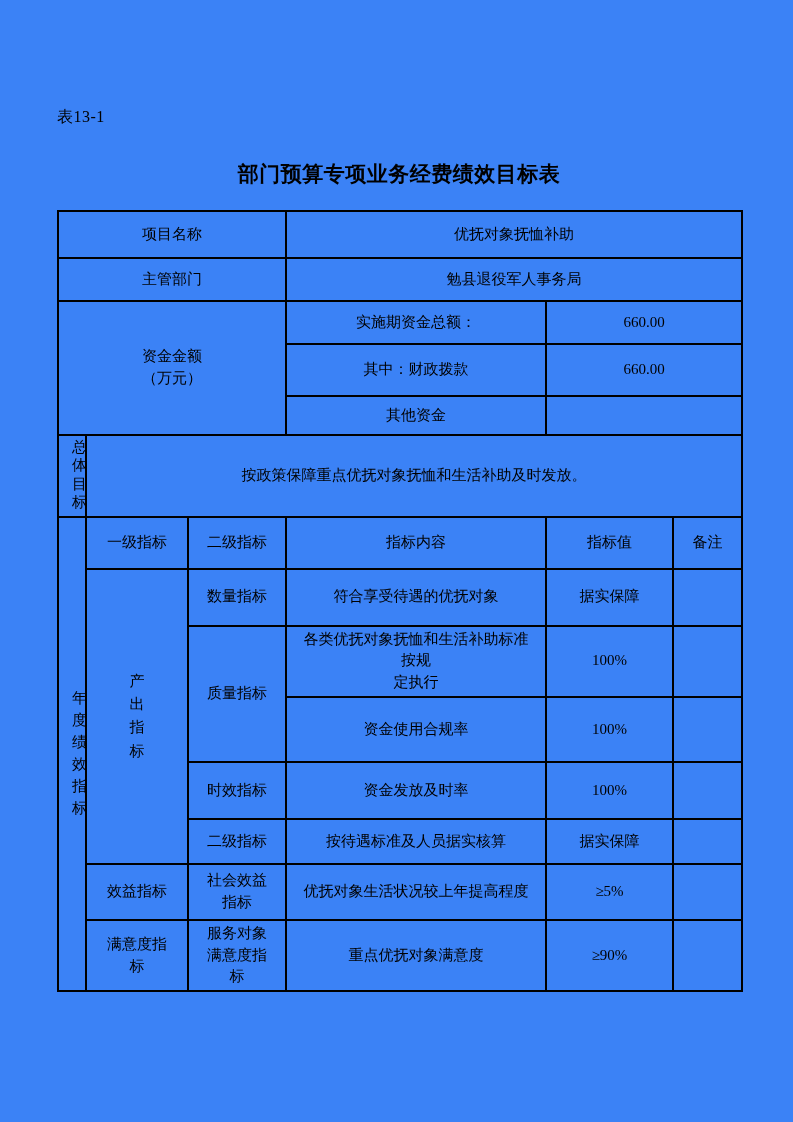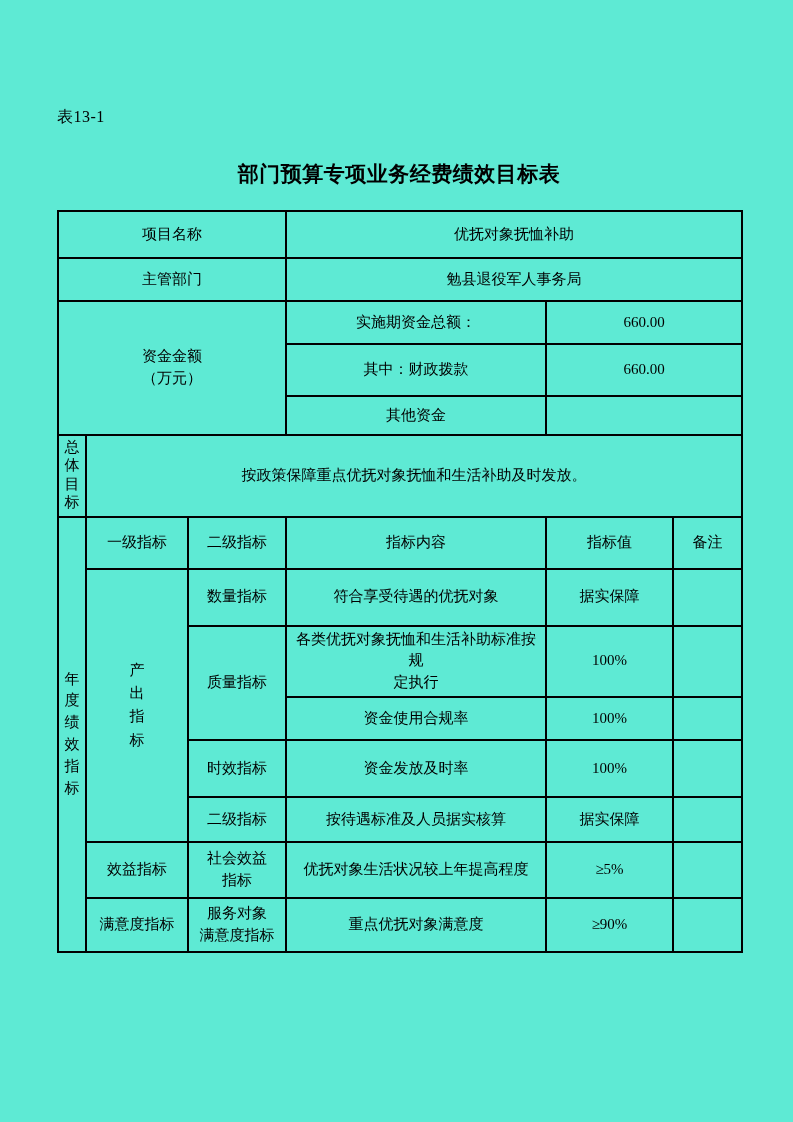--- a/index.html
+++ b/index.html
@@ -1,21 +1,21 @@
 <!DOCTYPE html>
 <html><head>
 <meta charset="utf-8">
 <style>
   * { box-sizing: border-box; }
   html, body { margin: 0; padding: 0; background: #ffffff; }
   .page {
     position: relative;
     width: 793px;
     height: 1122px;
-    background: #5eead4;
+    background: #3b82f6;
     color: #000000;
     font-family: "Liberation Serif", "DejaVu Serif", serif;
     overflow: hidden;
   }
   .sheet-label {
     position: absolute;
     left: 57px;
     top: 107px;
     font-size: 16px;
     letter-spacing: 0.5px;
@@ -37,21 +37,21 @@
     width: 684px;
     border-collapse: collapse;
     table-layout: fixed;
   }
   table.main td {
     border: 2px solid #000000;
     text-align: center;
     vertical-align: middle;
     font-size: 15px;
     line-height: 1.45;
-    padding: 2px 4px;
+    padding: 2px 13px;
     overflow: hidden;
   }
   td.al { text-align: left; padding-left: 9px; padding-right: 3px; }
   td.goal-text { text-align: left; padding-left: 12px; border-radius: 29px; }
   .pre { white-space: pre-line; }
   
   td.vcell { padding: 0 1px; }
   .vtext {
     display: inline-block;
     width: 1em;
@@ -130,21 +130,21 @@
     </tr>
 
     <tr style="height:56px">
       <td rowspan="2">质量指标</td>
       <td class="al pre">各类优抚对象抚恤和生活补助标准按规
 定执行</td>
       <td>100%</td>
       <td></td>
     </tr>
 
-    <tr style="height:43px">
+    <tr style="height:65px">
       <td class="al">资金使用合规率</td>
       <td>100%</td>
       <td></td>
     </tr>
 
     <tr style="height:57px">
       <td>时效指标</td>
       <td class="al">资金发放及时率</td>
       <td>100%</td>
       <td></td>

